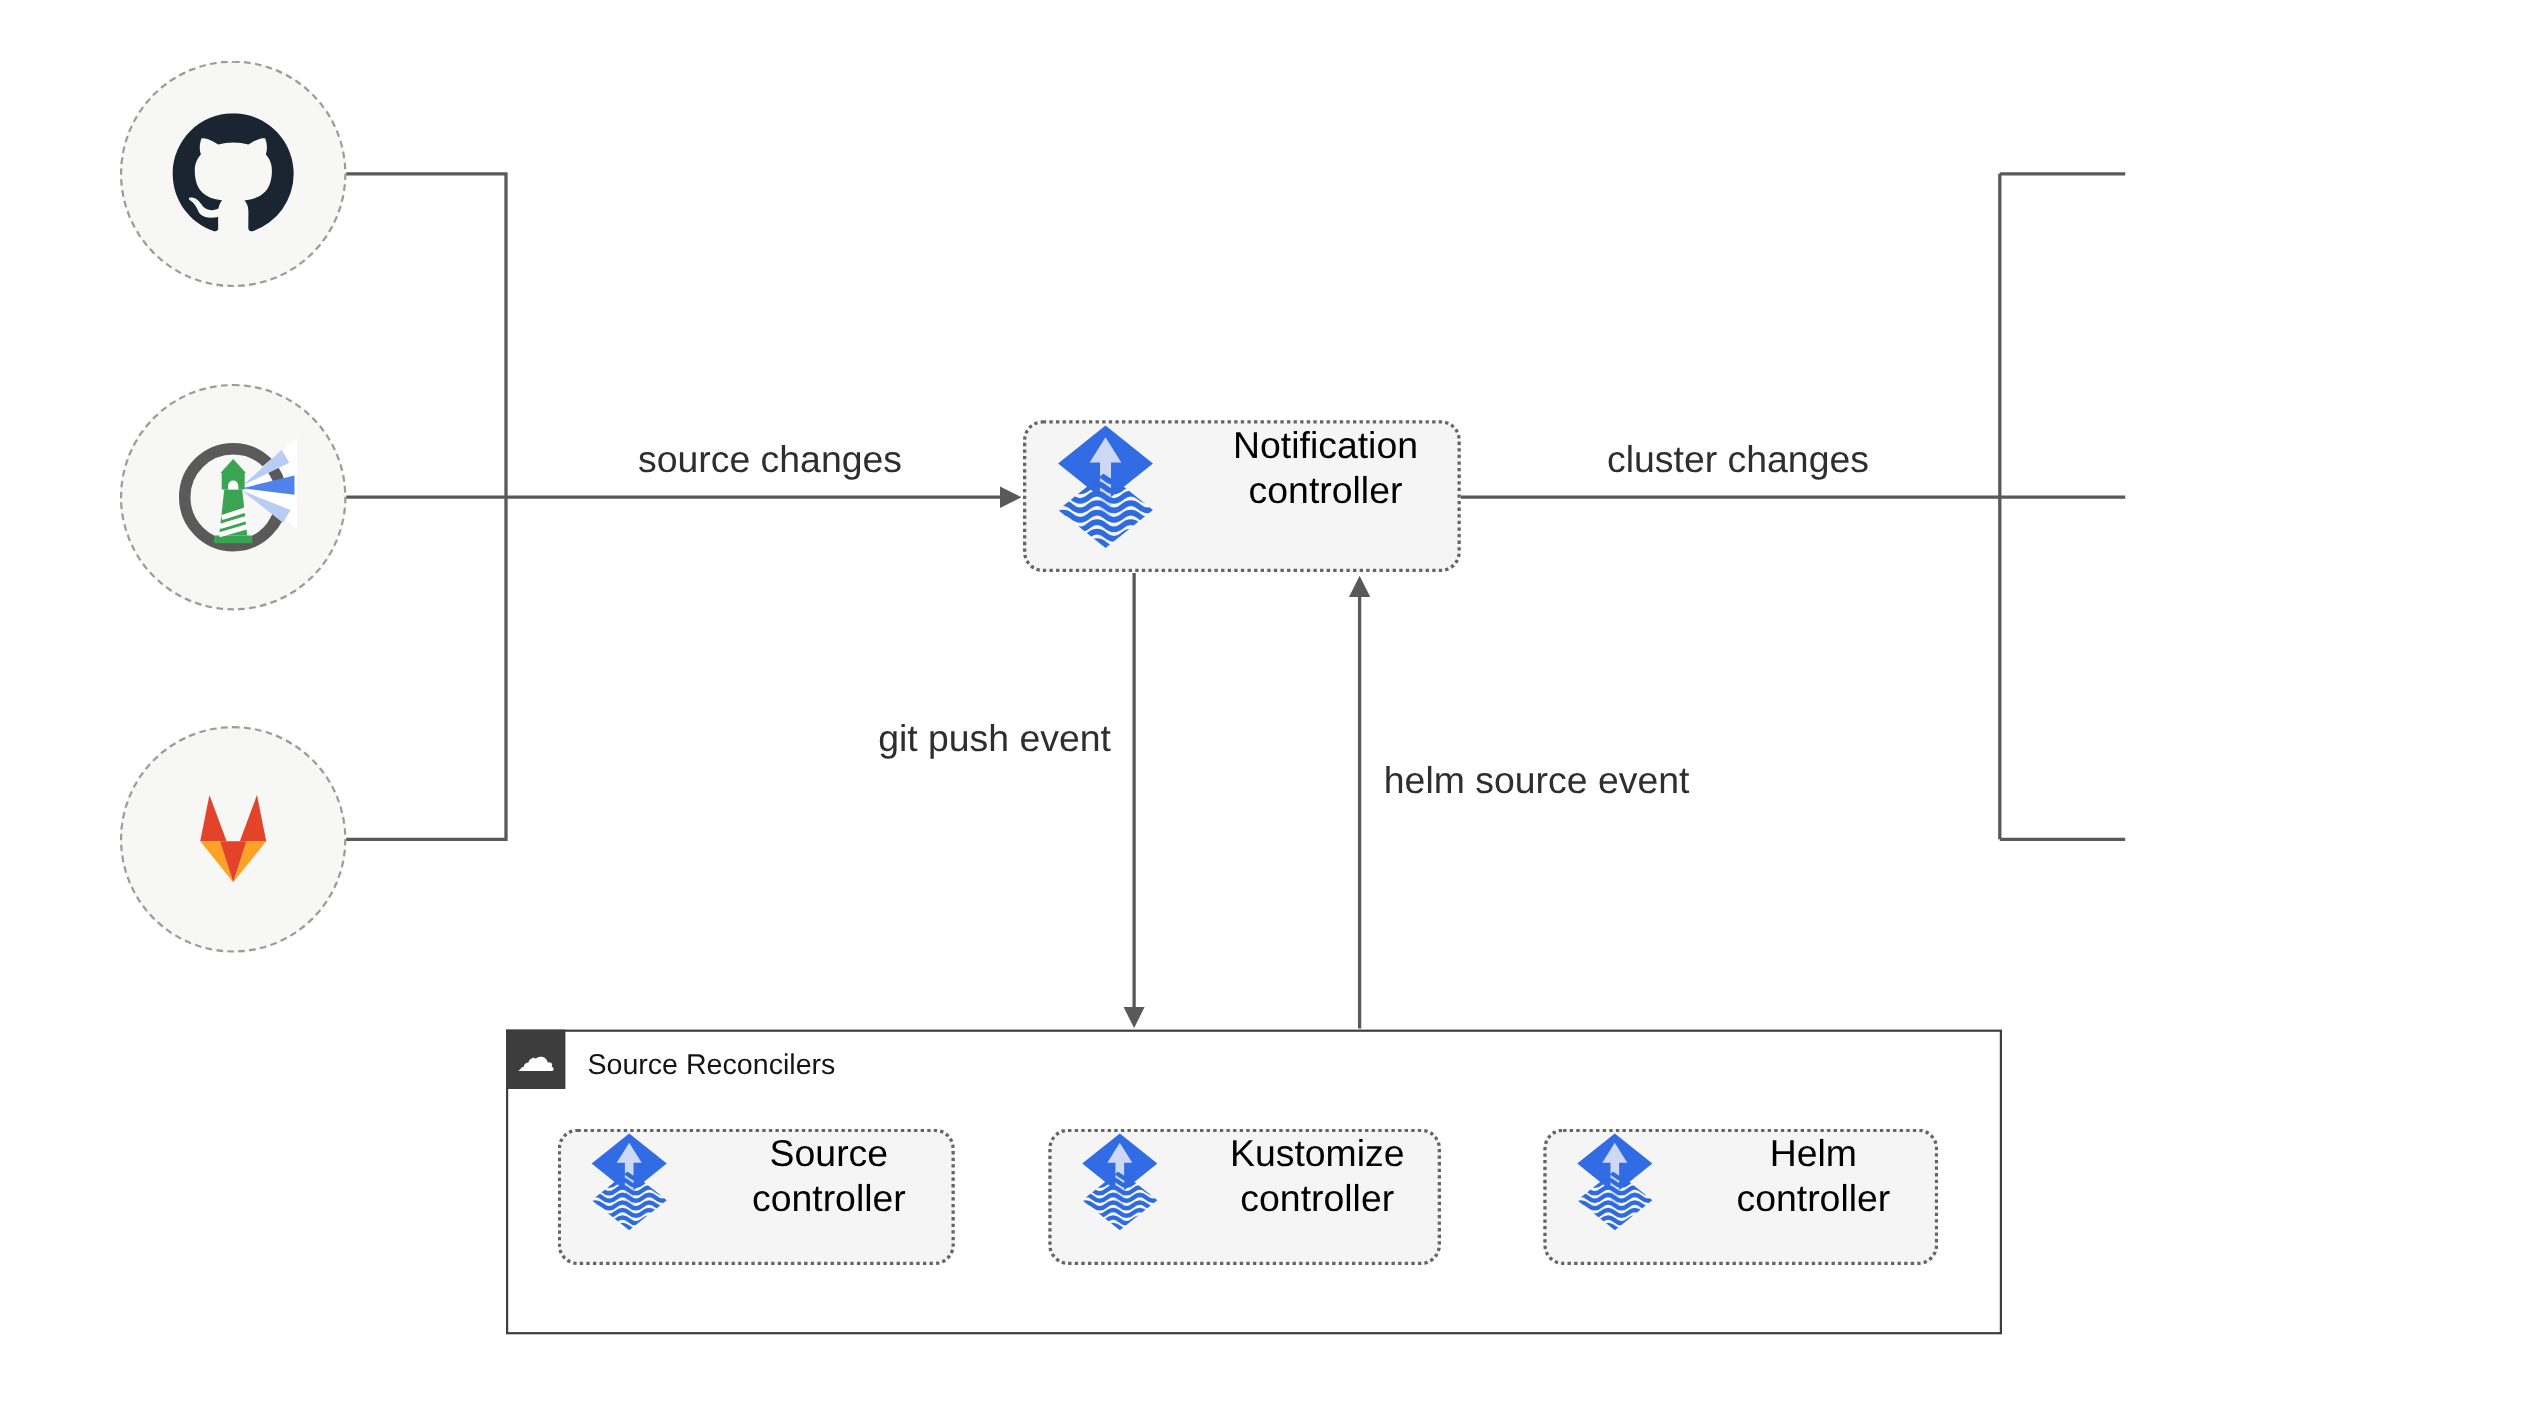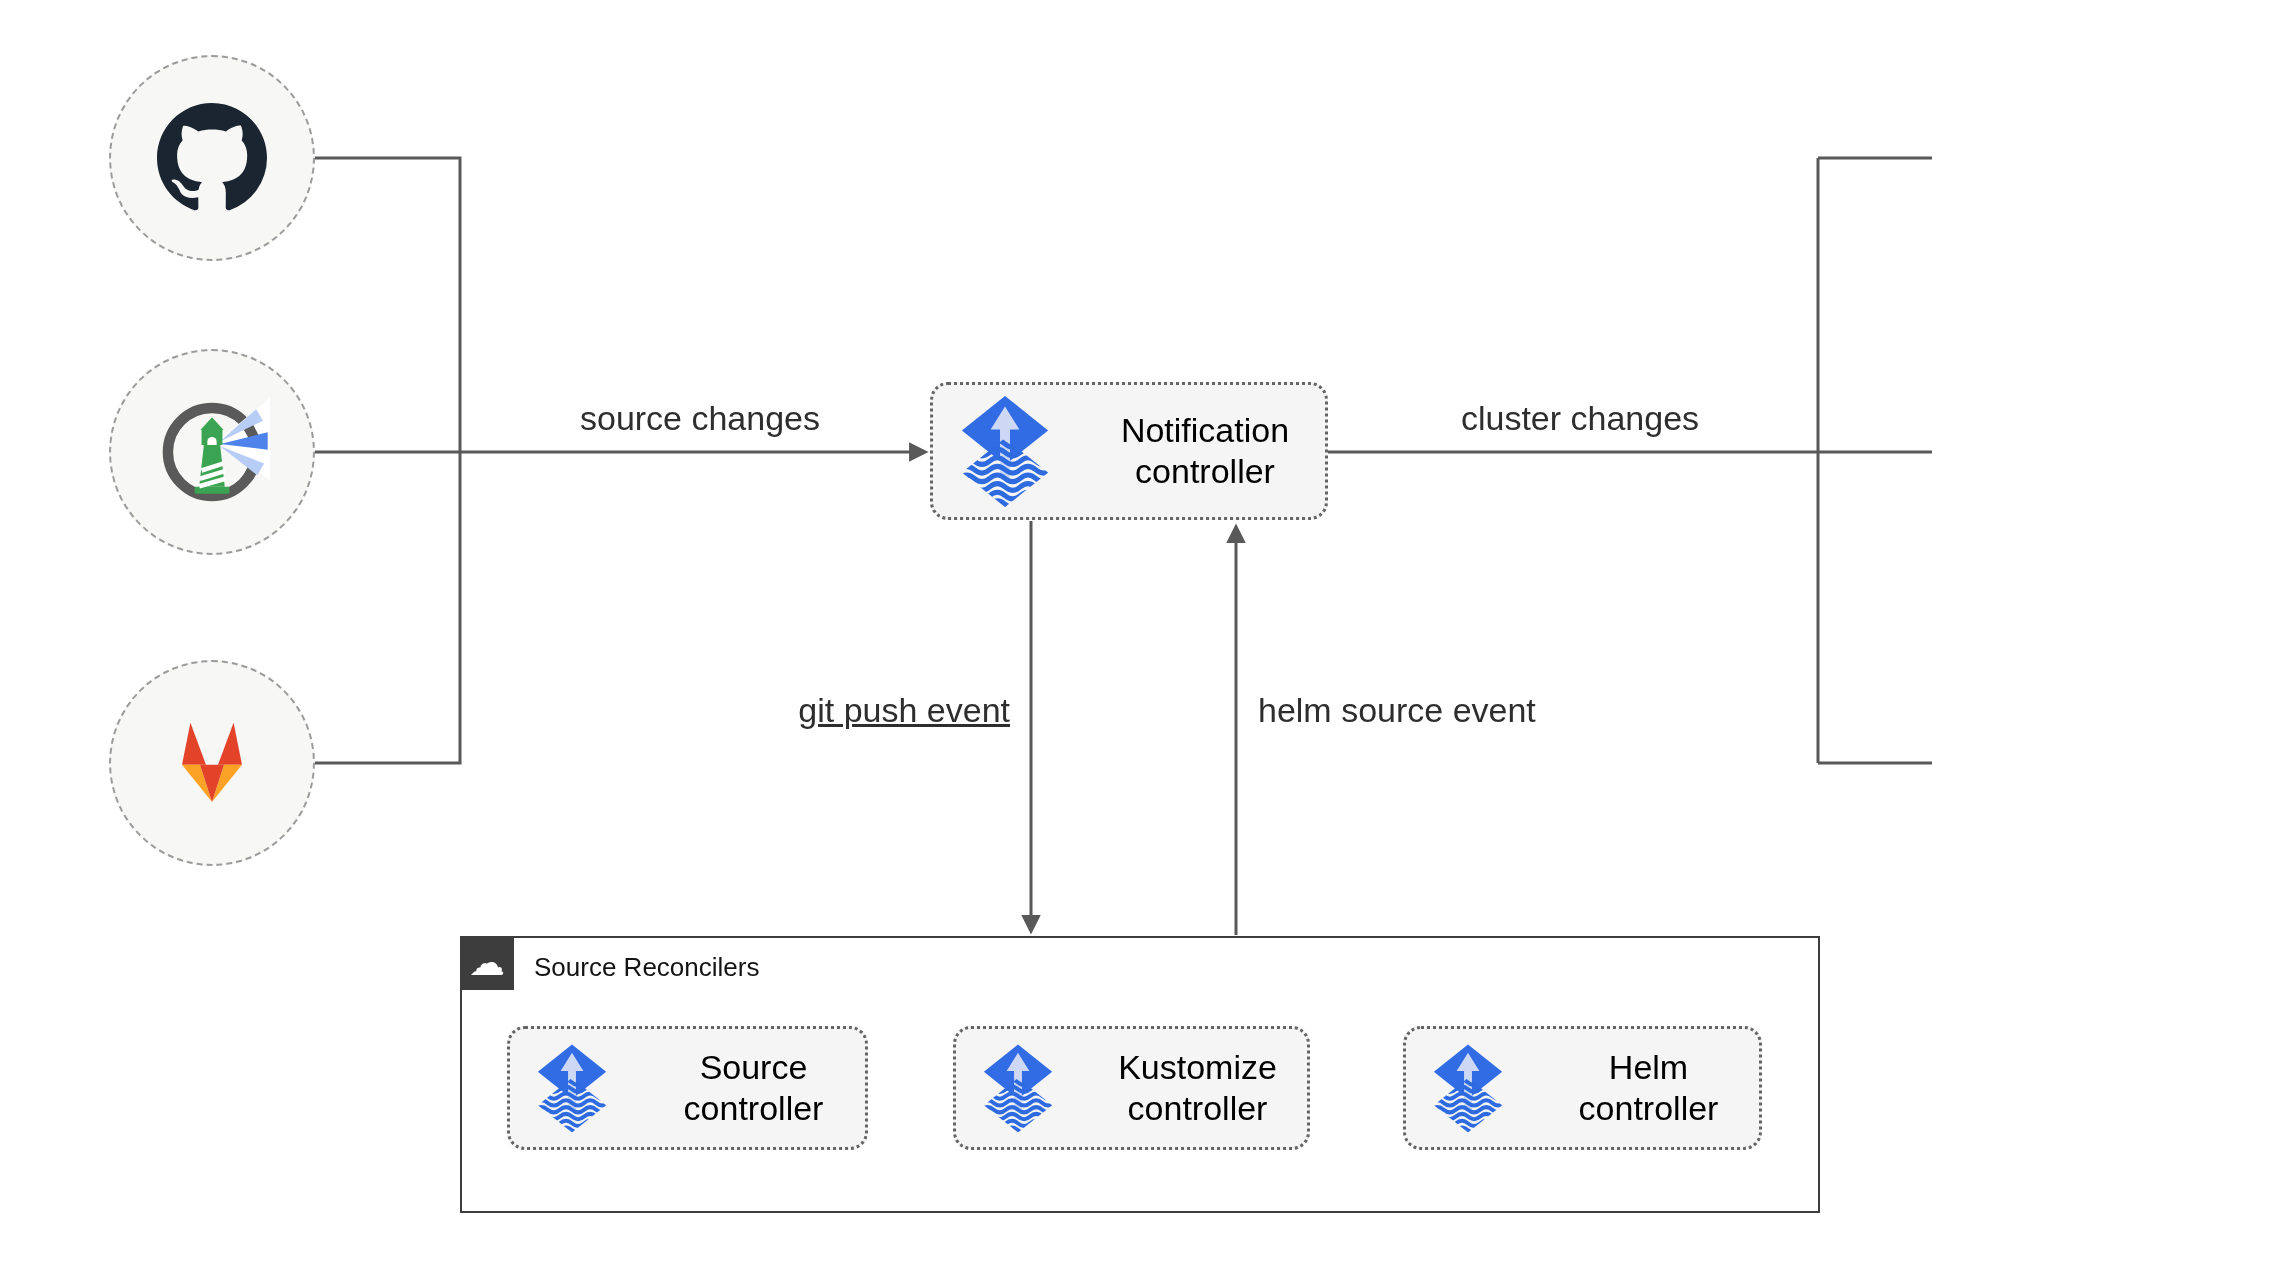--- a/index.html
+++ b/index.html
@@ -3,21 +3,21 @@
 <meta charset="utf-8">
 <style>
   html,body{margin:0;padding:0;background:#fff;}
   .canvas{position:relative;width:1932px;height:1284px;background:#ffffff;
           font-family:"Liberation Sans",sans-serif;overflow:hidden;}
   .connectors{position:absolute;left:0;top:0;}
   .endpoint{position:absolute;width:206px;height:206px;border-radius:50%;
             border:2px dashed #9b9b9b;background:#f7f7f5;box-sizing:border-box;
             display:flex;align-items:center;justify-content:center;}
   .node{position:absolute;border:3px dotted #646464;border-radius:18px;background:#f5f5f5;
-        box-sizing:border-box;display:flex;align-items:center;padding:0 16px 0 24px;gap:48px;}
+        box-sizing:border-box;display:flex;align-items:flex-start;padding:0 16px 0 24px;gap:48px;}
   .node-label{flex:1;text-align:center;font-size:34px;color:#000;line-height:1.22;}
   .edge-label{position:absolute;font-size:34px;color:#2e2e2e;line-height:40px;}
   .lbl-center{text-align:center;}
   .lbl-right{text-align:right;}
   .group-box{position:absolute;left:460px;top:936px;width:1360px;height:277px;
              border:2px solid #3d3d3d;background:#ffffff;box-sizing:border-box;}
   .group-badge{position:absolute;left:-2px;top:-2px;width:54px;height:54px;background:#3d3d3d;
                color:#ffffff;display:flex;align-items:center;justify-content:center;
                font-size:36px;line-height:1;font-family:"DejaVu Sans",sans-serif;}
   .group-title{position:absolute;left:72px;top:14px;font-size:26px;color:#141414;}
@@ -137,21 +137,21 @@
       <circle cx="50" cy="50" r="36" fill="#7d90e6"></circle>
       <path d="M22.4 73.1 A36 36 0 0 0 77.6 26.9 Z" fill="#7184d9"></path>
       <path d="M34 38 q16 -10 32 0 q7 13 4 26 q-5 7 -12 5 l-3 -5 q-9 3 -18 0 l-3 5 q-7 2 -12 -5 q-3 -13 4 -26 z" fill="#ffffff"></path>
       <ellipse cx="41.5" cy="51" rx="4.6" ry="5.2" fill="#7d90e6"></ellipse>
       <ellipse cx="58.5" cy="51" rx="4.6" ry="5.2" fill="#7d90e6"></ellipse>
     </svg>
   </div>
 
   <div class="edge-label lbl-center" style="left:480px;top:398px;width:440px;">source changes</div>
   <div class="edge-label lbl-center" style="left:1360px;top:398px;width:440px;">cluster changes</div>
-  <div class="edge-label lbl-right" style="left:760px;top:690px;width:250px;text-decoration:underline;">git push event</div>
+  <div class="edge-label lbl-right" style="left:760px;top:652px;width:250px;">git push event</div>
   <div class="edge-label" style="left:1258px;top:690px;width:340px;">helm source event</div>
 
   <div class="node" style="left:930px;top:382px;width:398px;height:138px;">
     <svg width="96" height="115" viewBox="0 0 100 120">
       <use href="#flux-sym"></use>
     </svg>
     <div class="node-label">Notification controller</div>
   </div>
 
   <div class="group-box">

